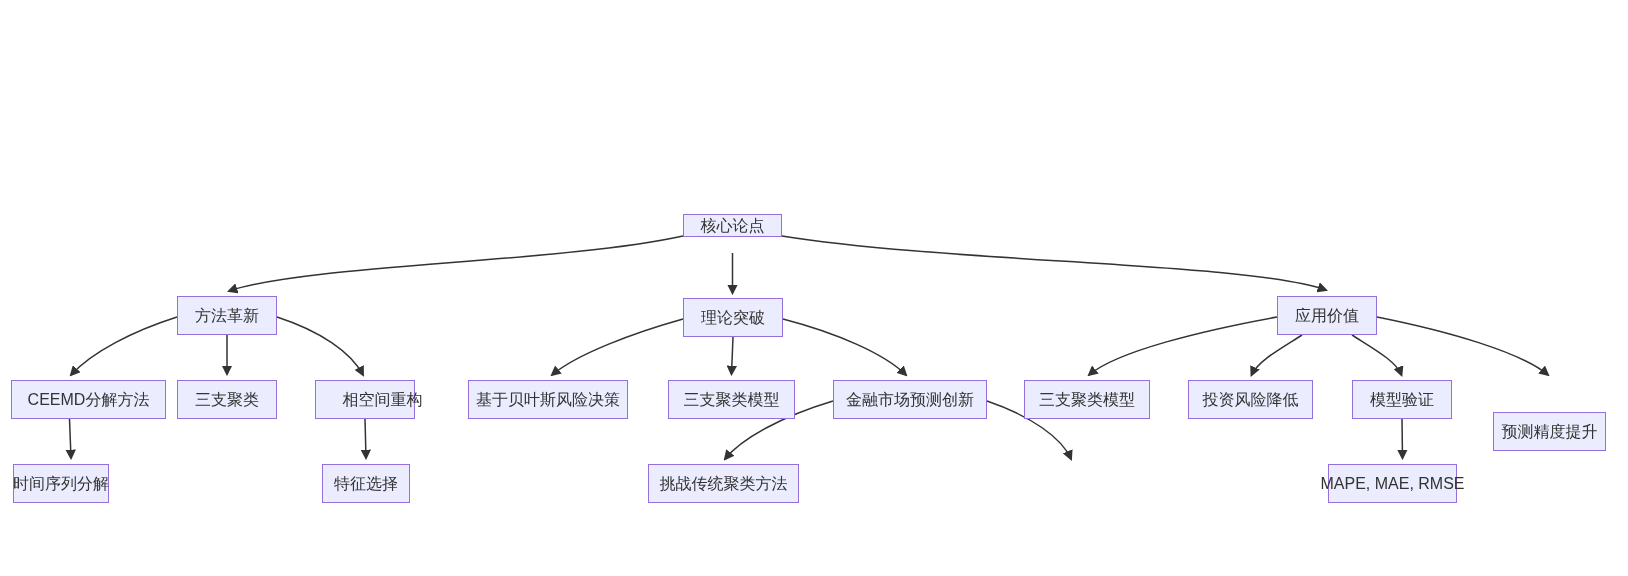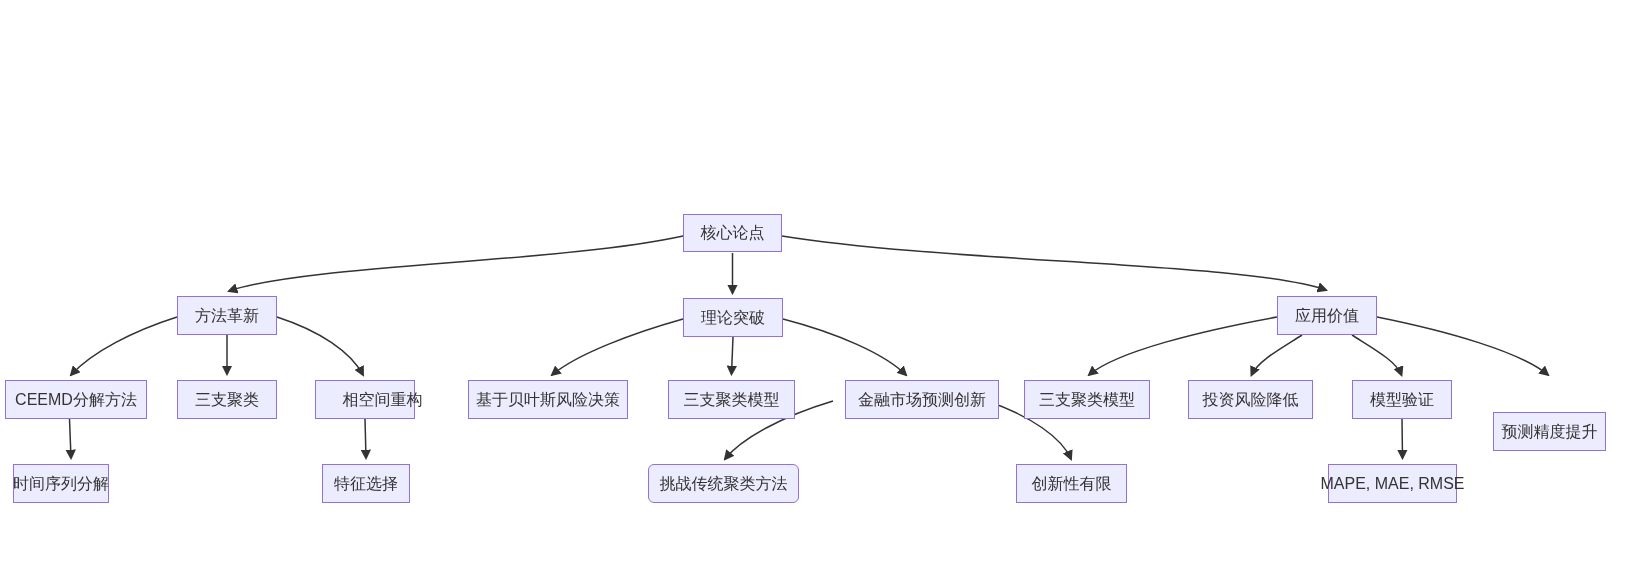--- a/index.html
+++ b/index.html
@@ -40,37 +40,37 @@
     display:flex;align-items:center;justify-content:center;
     background:var(--node-fill);
     border:1px solid var(--node-border);
     color:var(--text);
     font-size:16px;
     line-height:1;
     white-space:nowrap;
     text-align:center;
   }
   
-  .n-root        {left:683px; top:214px; width:99px;  height:38px;}
+  .n-root        {left:683px; top:214px; width:99px;  height:23px;}
   .n-method      {left:177px; top:296px; width:100px; height:39px;}
   .n-theory      {left:683px; top:298px; width:100px; height:39px;}
   .n-value       {left:1277px;top:296px; width:100px; height:39px;}
-  .n-ceemd       {left:5px;   top:380px; width:142px; height:39px;}
+  .n-ceemd       {left:11px;   top:380px; width:155px; height:39px;}
   .n-three-way   {left:177px; top:380px; width:100px; height:39px;}
   .n-phase       {left:315px; top:380px; width:100px; height:39px;padding-left:35px;}
   .n-bayes       {left:468px; top:380px; width:160px; height:39px;text-align:right;}
   .n-twc-model   {left:668px; top:380px; width:127px; height:39px;}
-  .n-fin-innov   {left:833px; top:380px; width:154px; height:39px;margin-left:12px;}
+  .n-fin-innov   {left:833px; top:380px; width:154px; height:39px;}
   .n-stock       {left:1024px;top:380px; width:126px; height:39px;}
   .n-risk        {left:1188px;top:380px; width:125px; height:39px;}
   .n-model-valid {left:1352px;top:380px; width:100px; height:39px;}
   .n-precision   {left:1493px;top:380px; width:113px; height:39px;margin-top:32px;}
   .n-ts-decomp   {left:13px;  top:464px; width:96px; height:39px;}
   .n-feat-sel    {left:322px; top:464px; width:88px;  height:39px;}
-  .n-challenge   {left:648px; top:464px; width:151px; height:39px;border-radius:6px;}
+  .n-challenge   {left:648px; top:464px; width:151px; height:39px;}
   .n-limited     {left:1016px;top:464px; width:111px; height:39px;}
   .n-metrics     {left:1328px;top:464px; width:129px; height:39px;}
 </style>
 </head>
 <body>
 
 <div class="canvas">
 
   <svg class="edges" width="1628" height="576" viewBox="0 0 1628 576" aria-hidden="true">
     <defs>
@@ -108,16 +108,15 @@
   <div class="node n-bayes">基于贝叶斯风险决策</div>
   <div class="node n-twc-model">三支聚类模型</div>
   <div class="node n-fin-innov">金融市场预测创新</div>
   <div class="node n-stock">三支聚类模型</div>
   <div class="node n-risk">投资风险降低</div>
   <div class="node n-model-valid">模型验证</div>
   <div class="node n-precision">预测精度提升</div>
   <div class="node n-ts-decomp">时间序列分解</div>
   <div class="node n-feat-sel">特征选择</div>
   <div class="node n-challenge">挑战传统聚类方法</div>
-  <div class="node n-limited">创新性有限</div>
   <div class="node n-metrics">MAPE, MAE, RMSE</div>
 
 </div>
 
 </body></html>

